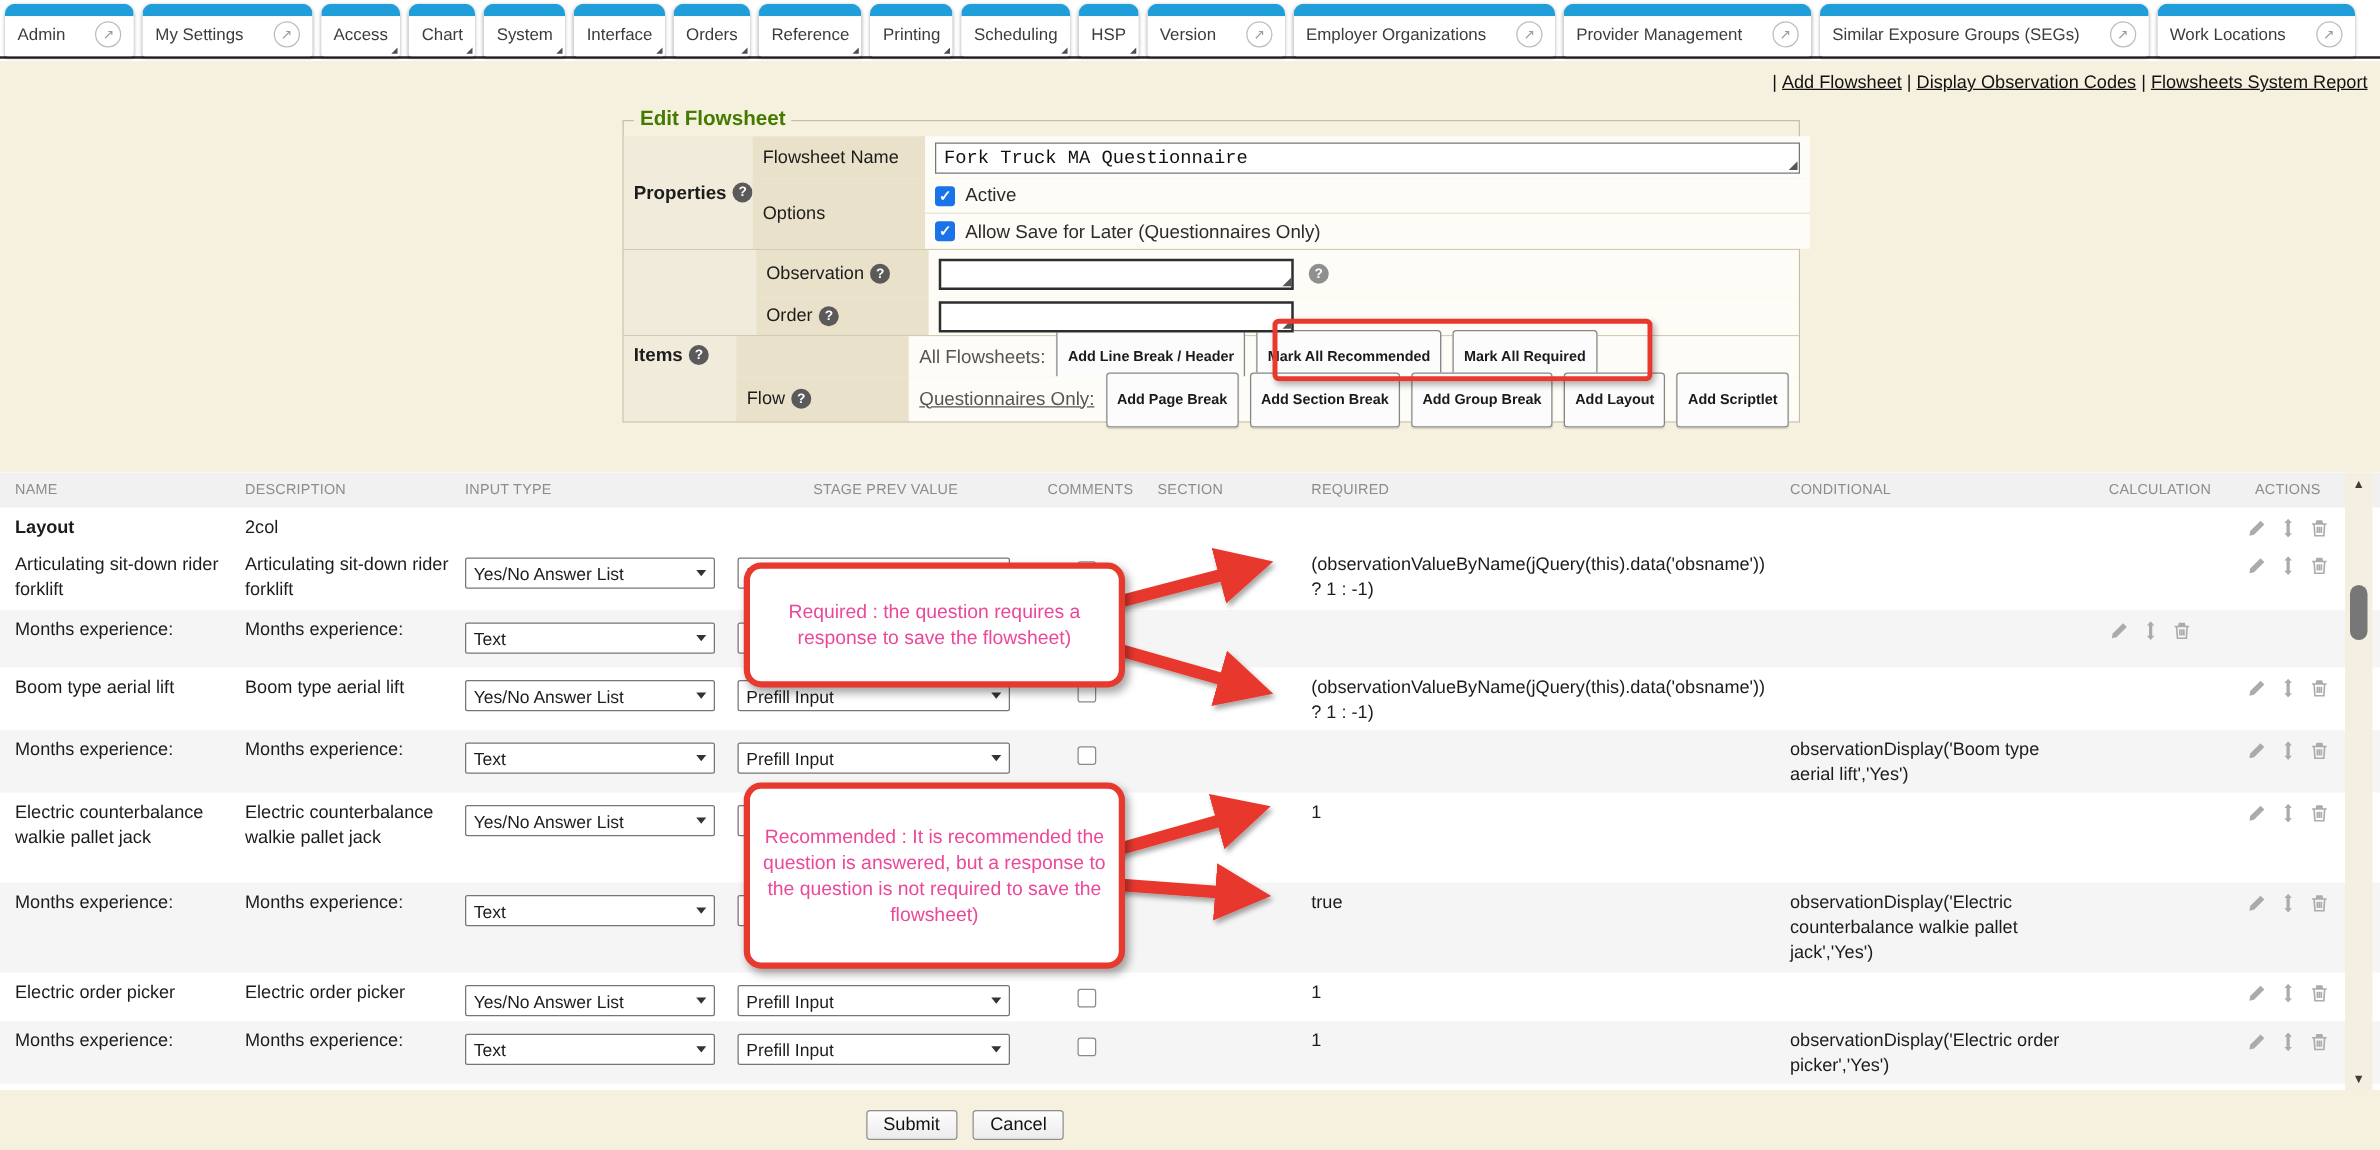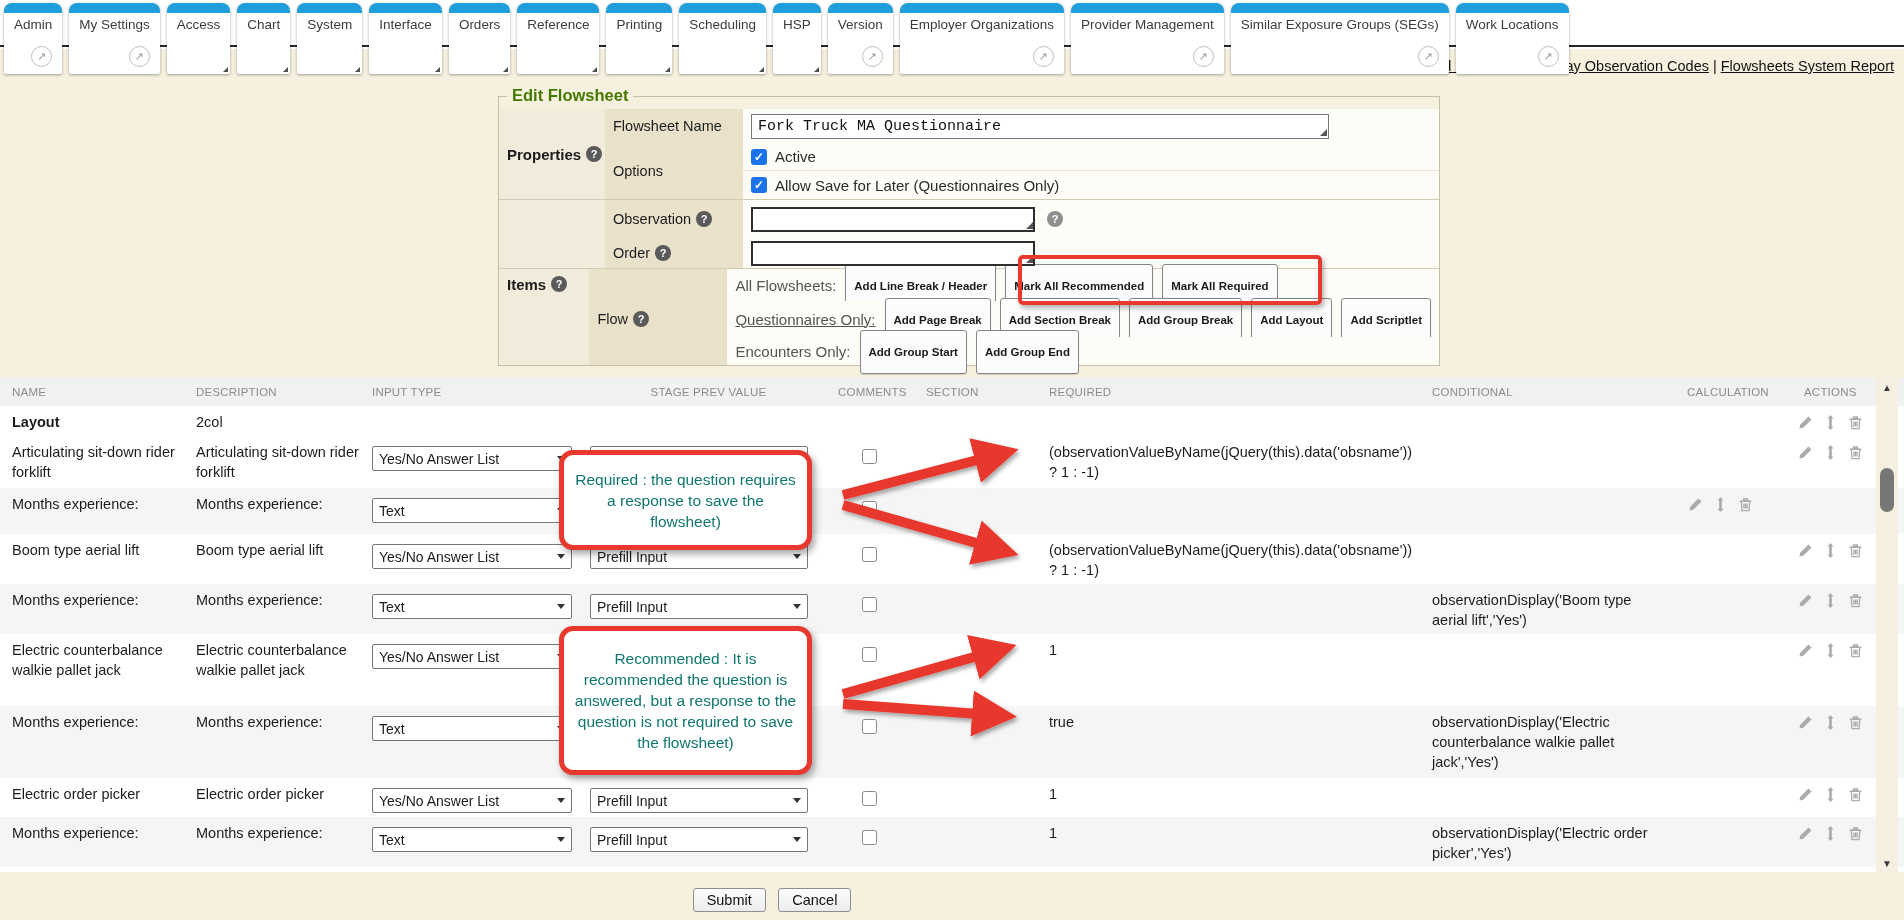--- a/index.html
+++ b/index.html
@@ -2,22 +2,22 @@
 <html><head>
 <meta charset="utf-8">
 <style>
   * { box-sizing: border-box; margin: 0; padding: 0; }
   html,body { width:1904px; height:920px; overflow:hidden; font-family:"Liberation Sans",sans-serif; background:#fff; position:relative; }
 
   
   #topbar { position:absolute; left:0; top:0; width:1904px; height:47px; background:#fff; border-bottom:2px solid #262626; z-index:3; }
   #tabs { display:flex; gap:7px; padding:3px 0 0 4px; align-items:stretch; }
   .tab { position:relative; border-top:10px solid #1f9ed9; border-radius:8px 8px 2px 2px; background:#fff;
-         box-shadow:0 1px 3px rgba(0,0,0,.35); display:flex; align-items:flex-end; gap:14px;
-         padding:4px 10px 7px 10px; font-size:13.5px; color:#3c3c3c; white-space:nowrap; cursor:pointer;flex-direction:column; }
+         box-shadow:0 1px 3px rgba(0,0,0,.35); display:flex; align-items:center; gap:24px;
+         padding:4px 10px 7px 10px; font-size:13.5px; color:#3c3c3c; white-space:nowrap; cursor:pointer; }
   .tab-ext { width:21px; height:21px; border:1.5px solid #bdbdbd; border-radius:50%; display:flex; align-items:center; justify-content:center; font-size:11px; color:#9a9a9a; }
   .tab-dd { position:absolute; right:2px; bottom:2px; width:0; height:0; border-left:5px solid transparent; border-bottom:5px solid #4e4e4e; }
 
   
   #page { position:absolute; left:0; top:49px; width:1904px; height:871px; background:#f6f0df; }
 
   #toplinks { position:absolute; top:58px; right:10px; font-size:14.5px; color:#111; z-index:2; }
   .sep { display:inline-block; margin:0 4px; }
   .toplink { display:inline-block; text-decoration:underline; cursor:pointer; }
 
@@ -32,36 +32,36 @@
   .flabel { width:138px; background:#e9e1ca; display:flex; align-items:center; gap:5px; padding-left:8px; font-size:14.5px; color:#1c1c1c; }
   .fcontent { flex:1; background:#fdfcf7; display:flex; align-items:center; padding:3px 8px; }
   .h34{height:34px;} .h38{height:38px;} .h30{height:30px;} .h32{height:32px;} .h36{height:36px;} .h28{height:28px;}
   .optcol { flex:1; background:#fdfcf7; display:flex; flex-direction:column; }
   .optrow { height:28px; display:flex; align-items:center; padding-left:8px; }
   .optrow:first-child { border-bottom:1px solid #e8e3d2; }
   .q { width:16px; height:16px; min-width:16px; border-radius:50%; background:#5a5a5a; color:#fff; font-size:11px; font-weight:bold; display:inline-flex; align-items:center; justify-content:center; }
   .q.light { background:#8f8f8f; margin-left:12px; }
   .inpwrap { position:relative; display:inline-block; }
   input.txt { height:25px; border:1px solid #777; background:#fff; padding:2px 6px; font-size:15px; color:#111; }
-  #fname-input { width:578px; font-family:"Liberation Mono","DejaVu Sans Mono",monospace; font-size:15px; }
+  #fname-input { width:692px; font-family:"Liberation Mono","DejaVu Sans Mono",monospace; font-size:15px; }
   #obs-input,#order-input { width:284px; border:2px solid #2e2e2e; }
   .grip { position:absolute; right:2px; bottom:3px; width:0; height:0; border-left:7px solid transparent; border-bottom:7px solid #555; }
   .cb { width:16px; height:16px; background:#1a73e8; border-radius:3px; color:#fff; font-size:12px; font-weight:bold; display:inline-flex; align-items:center; justify-content:center; margin-right:8px; cursor:pointer; }
   .cb-label { font-size:15px; color:#2b2b2b; }
   .flead { color:#555; font-size:15px; white-space:nowrap; }
   .flead.u { text-decoration:underline; }
   .sbtn { font-weight:bold; font-size:11.5px; color:#1a1a1a; background:#fcfcfc; border:1px solid #868686; border-radius:3px;
           padding:15px 8px; margin-left:9px; box-shadow:0 1px 1px rgba(0,0,0,.15); white-space:nowrap; cursor:pointer; }
 
   
   #redbox { position:absolute; left:1018px; top:255px; width:304px; height:50px; border:4px solid #e8392f; border-radius:5px;
             box-shadow:2px 3px 5px rgba(0,0,0,.3); z-index:6; pointer-events:none; }
-  .callout { position:absolute; left:559px; width:253px; background:#fff; border:5px solid #e8392f; border-radius:14px;
+  .callout { position:absolute; left:595px; width:305px; background:#fff; border:5px solid #e8392f; border-radius:14px;
              box-shadow:3px 4px 7px rgba(0,0,0,.35); display:flex; align-items:center; justify-content:center;
-             text-align:center; font-size:15.5px; line-height:21px; color:#0f766e; padding:6px 10px; z-index:6; }
+             text-align:center; font-size:15.5px; line-height:21px; color:#ec4899; padding:6px 10px; z-index:6; }
   #callout1 { top:450px; height:100px; }
   #callout2 { top:626px; height:149px; }
   #arrows { position:absolute; left:0; top:0; z-index:5; pointer-events:none; }
 
   
   #maintable { position:absolute; left:0; top:378px; width:1904px; height:494px; background:#fff; overflow:hidden; font-size:14.5px; color:#1c1c1c; z-index:1; }
   .grid { display:grid; grid-template-columns:184px 176px 213px 253px 70px 122px 395px 255px 110px 85px; padding-left:12px; align-items:start; }
   #thead { height:28px; background:#f1f1f1; color:#8c8c8c; font-size:11.5px; letter-spacing:.2px; align-items:center; }
   .th { padding-right:6px; white-space:nowrap; }
   .th.center { text-align:center; }
@@ -251,27 +251,20 @@
       <div class="frow h36">
         <div class="flabel">
           <span>Flow</span>
           <span class="q">?</span>
         </div>
         <div class="fcontent">
           <span class="flead u">Questionnaires Only:</span>
           <span id="btns-q"><span class="sbtn">Add Page Break</span><span class="sbtn">Add Section Break</span><span class="sbtn">Add Group Break</span><span class="sbtn">Add Layout</span><span class="sbtn">Add Scriptlet</span></span>
         </div>
       </div>
-      <div class="frow h28">
-        <div class="flabel"></div>
-        <div class="fcontent">
-          <span class="flead">Encounters Only:</span>
-          <span id="btns-e"><span class="sbtn">Add Group Start</span><span class="sbtn">Add Group End</span></span>
-        </div>
-      </div>
     </div>
   </div>
 </div>
 
 <div id="maintable">
   <div id="thead" class="grid">
       <div class="th ">NAME</div>
       <div class="th ">DESCRIPTION</div>
       <div class="th ">INPUT TYPE</div>
       <div class="th center">STAGE PREV VALUE</div>

